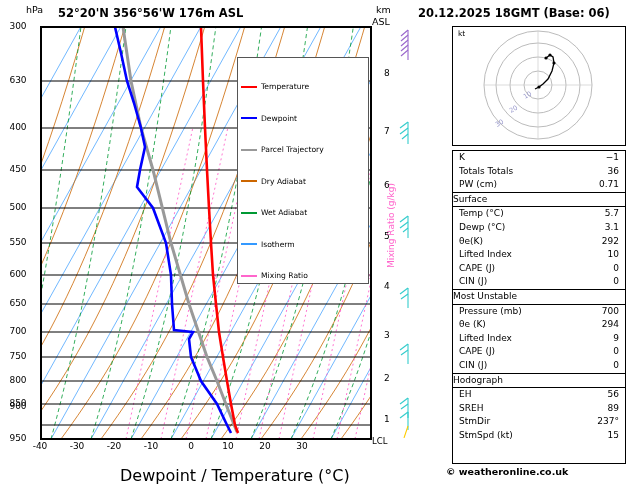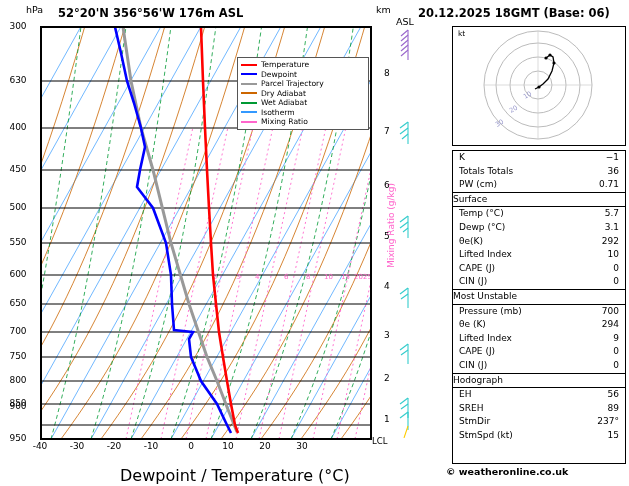--- a/index.html
+++ b/index.html
@@ -6,37 +6,37 @@
   body{width:629px;height:486px;background:#ffffff;font-family:"DejaVu Sans",sans-serif;position:relative;overflow:hidden;}
   .root{position:relative;width:629px;height:486px;}
 
   
   .abs{position:absolute;}
 
   
   #hpa-label{left:26px;top:4px;font-size:9.5px;}
   #main-title{left:58px;top:6px;font-size:11.5px;font-weight:bold;letter-spacing:0px;text-align:right;}
   #km-label{left:376px;top:4px;font-size:9.5px;}
-  #asl-label{left:372px;top:16px;font-size:9.5px;margin-left:24px;}
+  #asl-label{left:372px;top:16px;font-size:9.5px;}
   #date-title{left:418px;top:6px;font-size:11.5px;font-weight:bold;}
 
   
   #plot{left:40px;top:26px;width:330px;height:412px;border:1px solid #000;background:#fff;overflow:hidden;}
   #plot svg{display:block;}
 
   
   .ylab{position:absolute;font-size:9px;color:#000;text-align:center;width:32px;left:2px;}
   
   .xlab{position:absolute;font-size:9px;color:#000;text-align:center;width:30px;}
 
   #xaxis-title{left:120px;top:466px;font-size:16px;}
 
   
   #legend{left:196px;top:30px;width:124px;background:#fff;border:1px solid #555;padding:2px 3px;}
-  #legend .row{display:flex;align-items:center;height:9.5px;}
+  #legend .row{display:flex;align-items:center;height:9.5px;margin-top:22px;}
   #legend .swatch{width:16px;height:0;border-top-width:2px;border-top-style:solid;margin-right:4px;}
   #legend .lbl{font-size:7.6px;color:#000;line-height:9px;}
 
   
   #mixratio-label{left:386px;top:268px;font-size:9px;color:#ff66cc;
     transform:rotate(-90deg);transform-origin:left top;white-space:nowrap;}
 
   
   .kmtick{position:absolute;font-size:9px;color:#000;}
 

